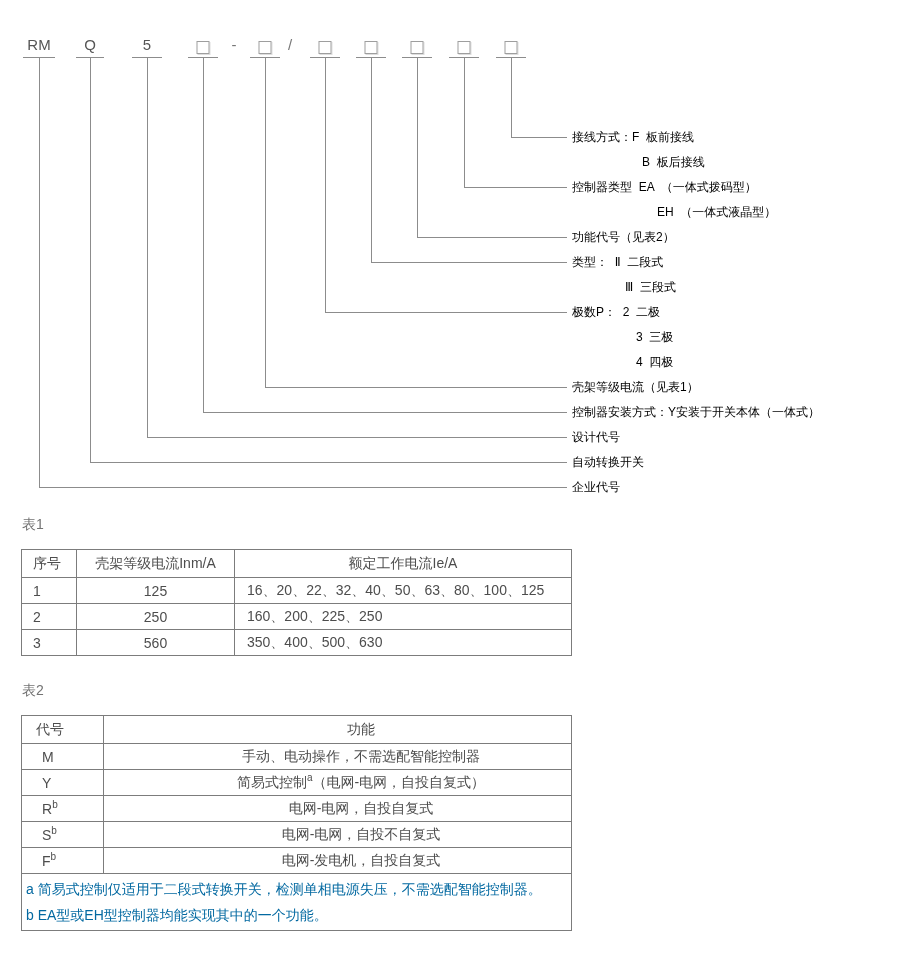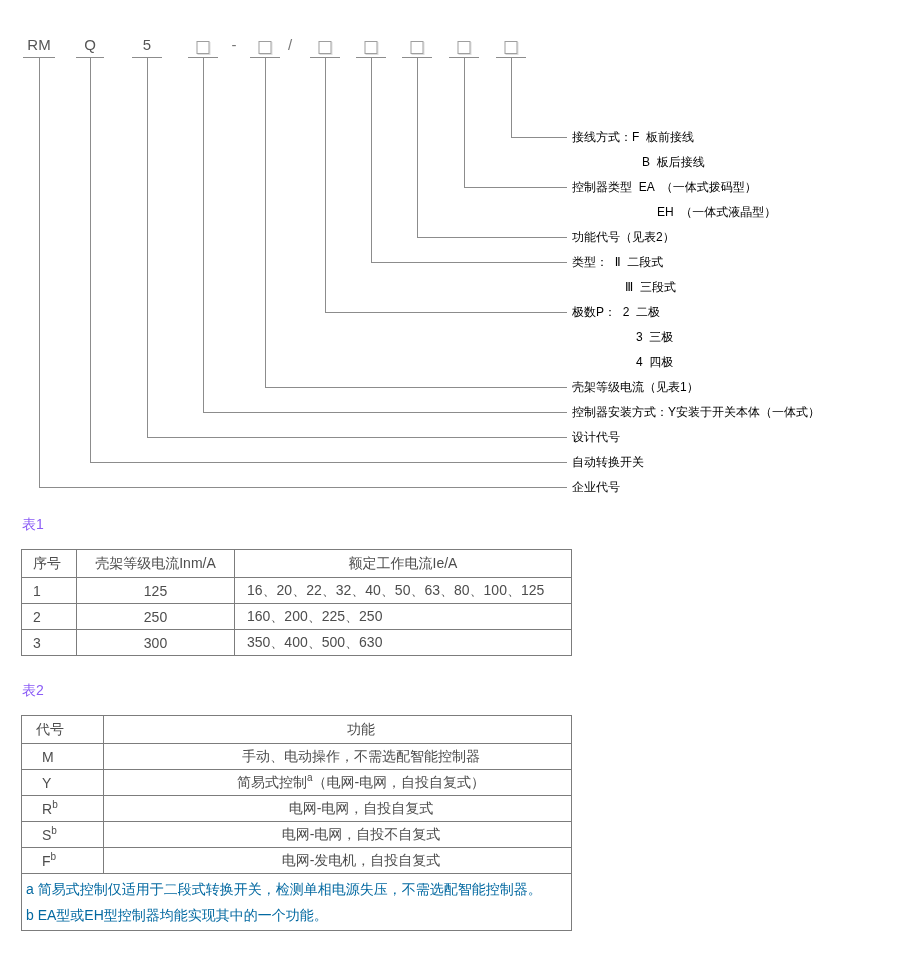--- a/index.html
+++ b/index.html
@@ -27,21 +27,21 @@
     transform:translateX(-50%);
     border:1px solid #9e9e9e;background:#ffffff;
     box-shadow:1px 1px 0 #dddddd;
   }
   .dlabel{
     position:absolute;height:26px;line-height:26px;
     font-size:12px;color:#000000;white-space:pre;
   }
   
   .table-section{position:absolute;width:551px;}
-  .table-title{font-size:14px;line-height:16px;color:#8b5cf6;margin:0 0 17px 1px;}
+  .table-title{font-size:14px;line-height:16px;color:#737373;margin:0 0 17px 1px;}
   table{border-collapse:collapse;width:551px;table-layout:fixed;background:#ffffff;}
   th,td{
     border:1px solid #7c7c7c;
     font-size:14px;font-weight:normal;color:#4d4d4d;
     padding:0;vertical-align:middle;white-space:nowrap;overflow:hidden;margin-left:16px;
   }
   th{height:27px;}
   td{height:25px;}
   .al{text-align:left;padding-left:11px;}
   .ac{text-align:center;}
@@ -124,21 +124,21 @@
         <td class="ac">125</td>
         <td class="pad12">16、20、22、32、40、50、63、80、100、125</td>
       </tr>
       <tr>
         <td class="al">2</td>
         <td class="ac">250</td>
         <td class="pad12">160、200、225、250</td>
       </tr>
       <tr>
         <td class="al">3</td>
-        <td class="ac">300</td>
+        <td class="ac">560</td>
         <td class="pad12">350、400、500、630</td>
       </tr>
     </tbody>
       </table>
   </div>
 
   <div class="table-section" style="left:21px;top:682px">
     <div class="table-title">表2</div>
     <table>
       <colgroup>

